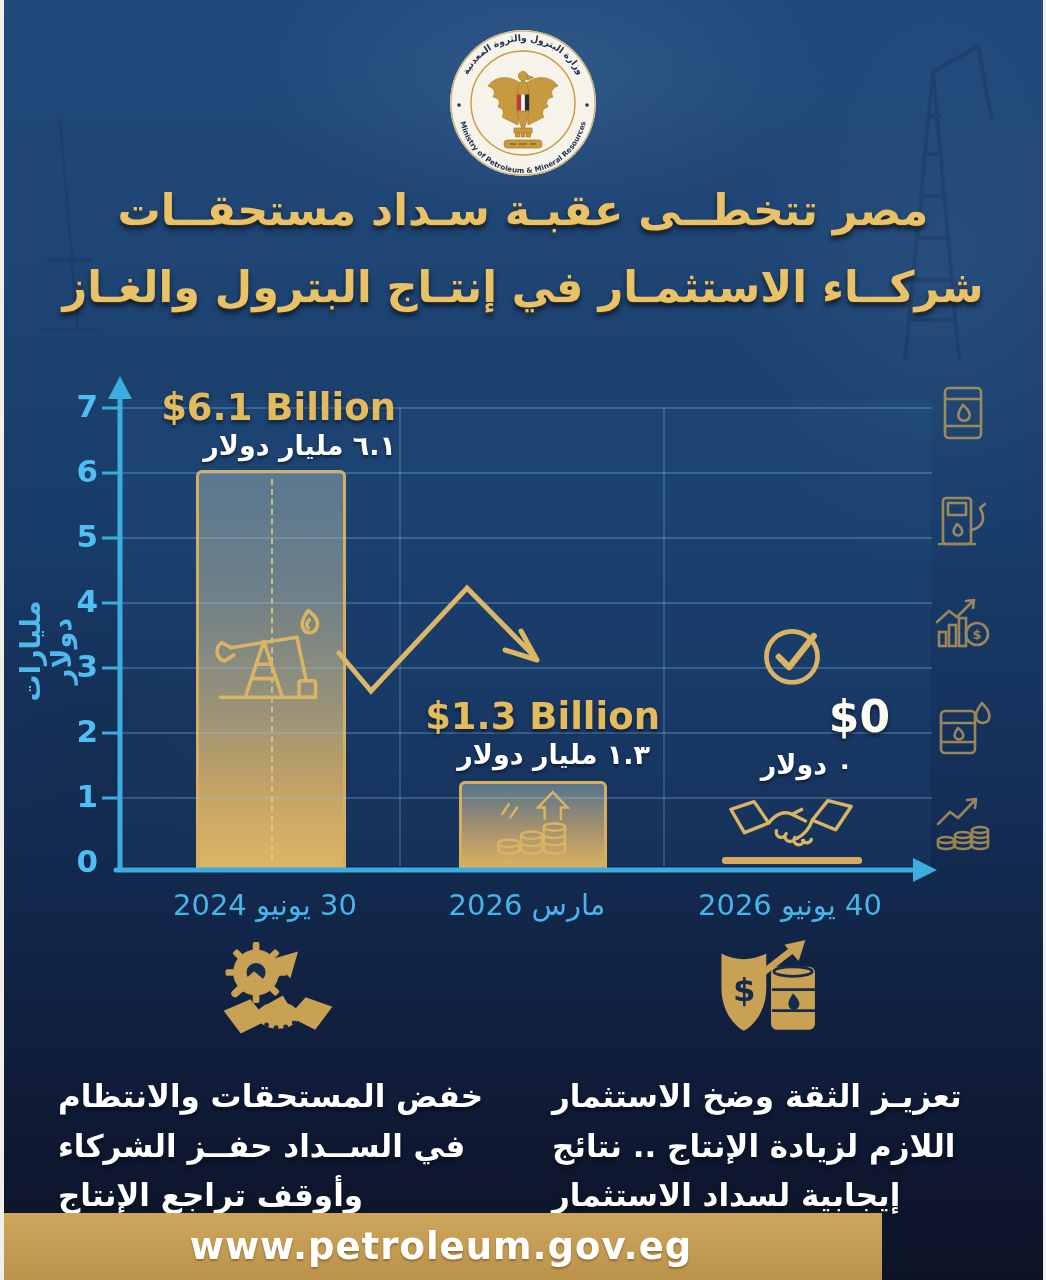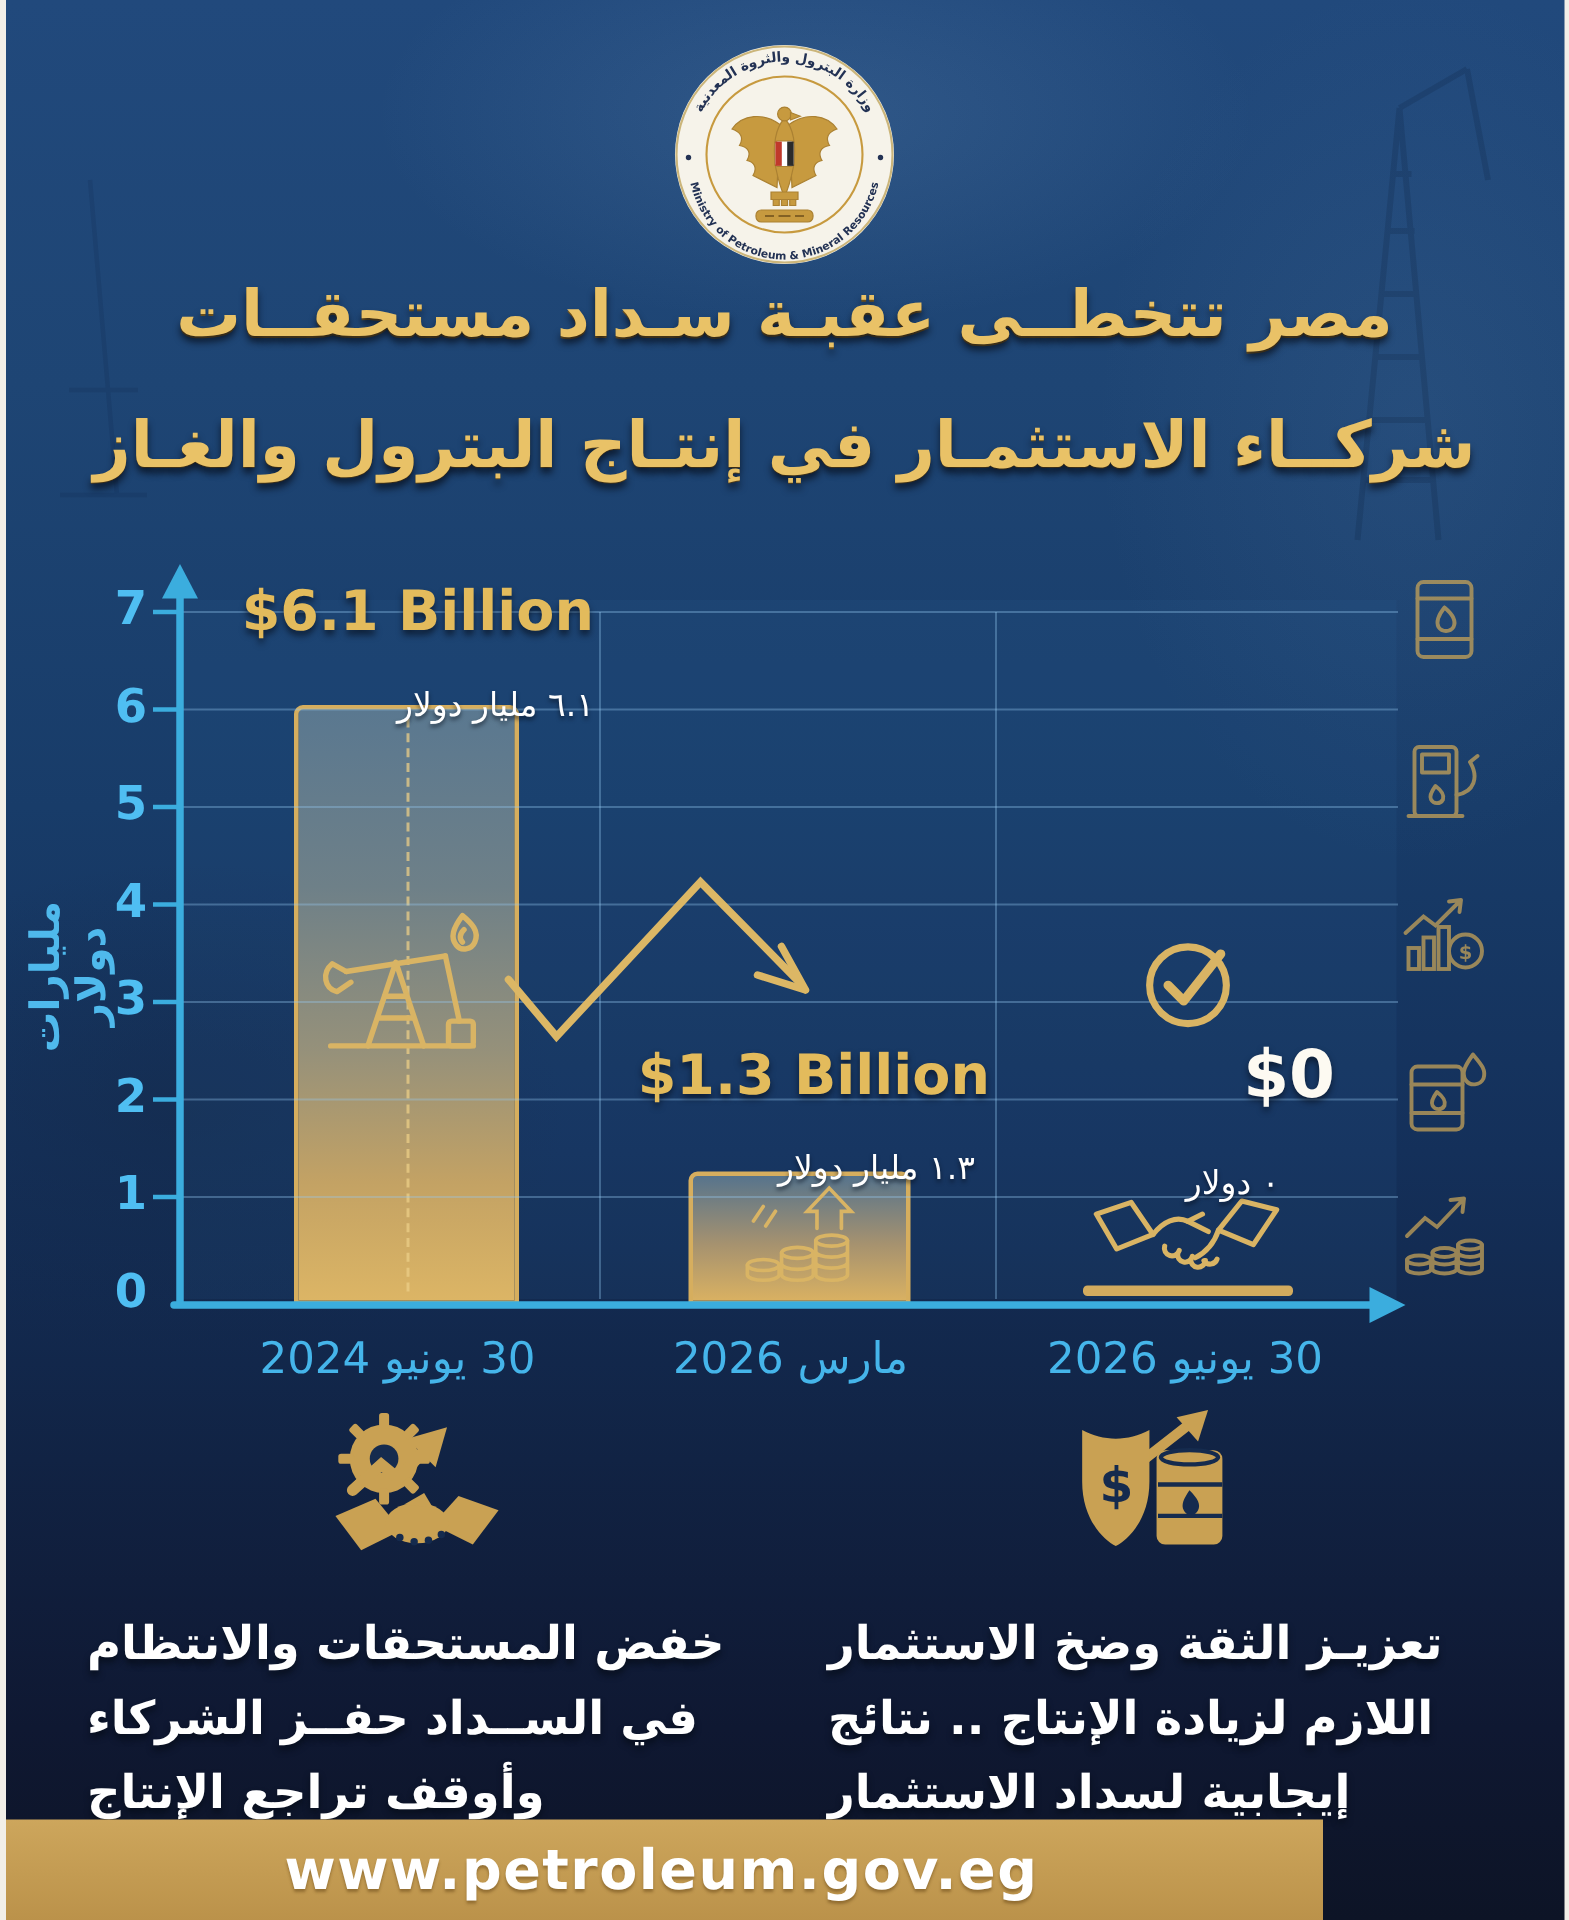--- a/index.html
+++ b/index.html
@@ -16,36 +16,36 @@
   .edge.l{left:0;width:4px;} .edge.r{right:0;width:3px;}
   .abs{position:absolute;}
   .ctr{text-align:right;}
   
   .bg-sil{position:absolute;left:0;top:0;z-index:1;pointer-events:none;}
   
   .logo{left:448px;top:28px;width:150px;height:150px;z-index:10;}
   .title{left:40px;width:966px;z-index:10;direction:rtl;text-align:center;
     color:#e9c267;font-weight:bold;font-size:43px;
     text-shadow:0 4px 5px rgba(5,10,20,.7),0 1px 0 #7a5a1f;}
-  .t1{top:185px;} .t2{top:272px;}
+  .t1{top:185px;} .t2{top:262px;}
   
   .panel{left:121px;top:400px;width:810px;height:466px;background:rgba(50,100,155,.13);z-index:2;}
   .chart-svg{left:0;top:0;width:1046px;height:1280px;z-index:5;pointer-events:none;}
   .ylab{left:-34px;top:620px;width:160px;text-align:center;transform:rotate(-90deg);
     color:#4fb9ec;font-weight:bold;font-size:27px;z-index:6;direction:rtl;}
   .ytick{left:52px;width:46px;text-align:right;color:#4fbef2;font-weight:bold;font-size:31px;z-index:6;}
   .bar{border:3px solid #d6ae5e;border-radius:6px 6px 2px 2px;z-index:3;
     background:linear-gradient(180deg,#5a7890 0%,#6e8088 30%,#96917a 58%,#c3a264 80%,#dcb565 100%);}
   .bar1{left:196px;top:470px;width:144px;height:394px;}
   .bar1:before{content:"";position:absolute;left:50%;top:6px;bottom:6px;border-left:2px dashed rgba(235,205,135,.75);}
   .bar2{left:459px;top:781px;width:142px;height:83px;
     background:linear-gradient(180deg,#57748c 0%,#a6926f 55%,#d9b162 100%);}
   .bar3{left:722px;top:857px;width:140px;height:7px;background:#d2ab5e;border-radius:3px;z-index:6;}
   .val-en{color:#e3bb5c;font-weight:bold;font-size:37px;z-index:10;text-shadow:0 3px 4px rgba(5,10,20,.6);}
-  .val-ar{color:#fff;font-weight:normal;font-size:22px;z-index:10;direction:ltr;text-shadow:0 2px 3px rgba(5,10,20,.6);margin-top:28px;}
+  .val-ar{color:#fff;font-weight:bold;font-size:27px;z-index:10;direction:ltr;text-shadow:0 2px 3px rgba(5,10,20,.6);}
   .zero{color:#fdfaf2;font-weight:bold;font-size:44px;z-index:10;text-shadow:0 3px 4px rgba(5,10,20,.6);}
   .xlab{top:888px;width:240px;color:#45b5ea;font-weight:normal;font-size:29px;z-index:10;direction:rtl;text-align:center;}
   .icon{z-index:7;}
   .strip{left:932px;width:62px;height:62px;opacity:.75;z-index:4;}
   
   .note{width:440px;color:#fff;font-weight:bold;font-size:31px;line-height:1.6;
     direction:rtl;text-align:left;z-index:10;text-shadow:0 3px 4px rgba(5,10,20,.65);margin-top:22px;}
   .footer{left:0;top:1213px;width:882px;height:67px;z-index:20;
     background:linear-gradient(180deg,#cda65c,#bb924a);
     display:flex;align-items:center;justify-content:center;}
@@ -201,21 +201,21 @@
       <path d="M127,17 L103,11 L87,31 L111,41 Z"></path>
       <path d="M42,34 C49,25 58,21 66,25 L80,32"></path>
       <path d="M66,25 L76,20"></path>
       <path d="M87,31 C84,40 79,46 71,50"></path>
       <path d="M50,42 a5,5 0 0 0 10,3 M59,47 a5,5 0 0 0 10,2 M68,51 a5,5 0 0 0 10,1 M77,52 a5,5 0 0 0 9,-1"></path>
     </g>
   </svg>
 
   <div class="abs xlab" style="left:145px">30 يونيو 2024</div>
   <div class="abs xlab" style="left:407px">مارس 2026</div>
-  <div class="abs xlab" style="left:670px">30 يونيو 2026</div>
+  <div class="abs xlab" style="left:670px">40 يونيو 2026</div>
 
   <svg class="abs strip" style="top:382px" viewBox="0 0 60 62">
     <g stroke="#c5a258" stroke-width="2.6" fill="none" stroke-linecap="round">
       <rect x="12" y="6" width="36" height="50" rx="4"></rect>
       <path d="M12,17 H48 M12,44 H48"></path>
       <path d="M30,23 c-4,5 -6,9 -4,13 a6,6 0 0 0 10,0 c2,-4 0,-8 -6,-13"></path>
     </g>
   </svg>
   <svg class="abs strip" style="top:488px" viewBox="0 0 60 62">
     <g stroke="#c5a258" stroke-width="2.6" fill="none" stroke-linecap="round" stroke-linejoin="round">

